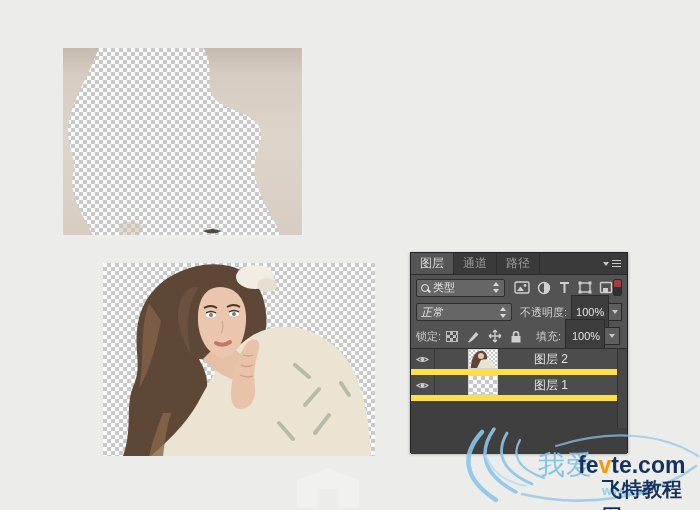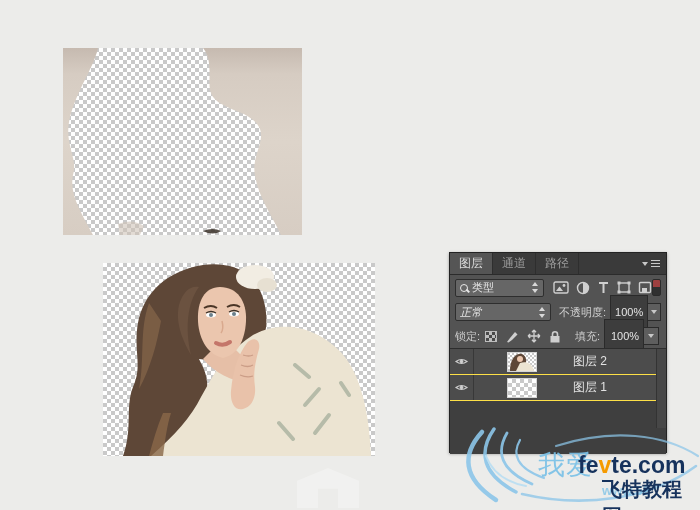--- a/index.html
+++ b/index.html
@@ -21,21 +21,21 @@
     background:linear-gradient(180deg,#c6bab0 0%,#d6ccc2 14%,#ddd4ca 50%,#d7cdc3 100%); overflow:hidden; }
   .img-top svg { display:block; }
 
   
   .img-mid { position:absolute; left:103px; top:263px; width:272px; height:193px; overflow:hidden; }
   .img-mid svg { display:block; }
 
   
   .panel { position:absolute; left:410px; top:252px; width:218px; height:201px;
     background:#a16207; border:1px solid #232323; box-shadow:0 1px 3px rgba(0,0,0,.35);
-    color:#d6d6d6; font-size:11px;margin-left:39px; }
+    color:#d6d6d6; font-size:11px; }
   .tabbar { height:22px; background:#3a3a3a; display:flex; align-items:stretch; border-bottom:1px solid #2b2b2b; }
   .tab { padding:0 9px; display:flex; align-items:center; color:#9c9c9c; font-size:12px;
     border-right:1px solid #2e2e2e; cursor:default; }
   .tab.active { background:#555555; color:#dcdcdc; }
   .panel-menu { margin-left:auto; display:flex; align-items:center; gap:3px; padding-right:6px; }
   .caret-down { width:0; height:0; border-left:3px solid transparent; border-right:3px solid transparent; border-top:4px solid #c8c8c8; }
   .menu-lines { display:flex; flex-direction:column; gap:2px; }
   .menu-lines i { display:block; width:9px; height:1px; background:#c8c8c8; }
 
   .row { height:25px; display:flex; align-items:center; padding:8px 5px; background:#535353; }
@@ -58,21 +58,21 @@
     display:flex; align-items:center; justify-content:flex-end; padding:0 4px; margin-left:4px; }
   .ddbtn { width:15px; height:18px; background:#5e5e5e; border:1px solid #2a2a2a; border-left:none;
     display:flex; align-items:center; justify-content:center; }
 
   .lockicons { display:flex; align-items:center; gap:8px; margin-left:5px; }
   .mini-checker { width:12px; height:11px; border:1px solid #bdbdbd;
     background:conic-gradient(#bdbdbd 25%,#4a4a4a 0 50%,#bdbdbd 0 75%,#4a4a4a 0); background-size:6px 6px; }
 
   .list-region { position:relative; height:106px; background:#3f3f3f; border-top:1px solid #2d2d2d; }
   .scroll-strip { position:absolute; right:0; top:0; width:10px; height:79px; background:#474747; border-left:1px solid #333; }
-  .layer-row { height:26px; margin-right:10px; background:#4c4c4c; border-bottom:1px solid #fde047;
+  .layer-row { height:26px; margin-right:10px; background:#4c4c4c; border-bottom:6px solid #fde047;
     display:flex; align-items:center;gap:27px; }
   .layer-row.selected { background:#6d7f96; }
   .eye-cell { width:24px; align-self:stretch; border-right:1px solid #383838; display:flex; align-items:center; justify-content:center; flex:none; }
   .thumb { width:30px; height:20px; margin-left:6px; border:1px solid #d4d4d4; flex:none; position:relative; overflow:hidden; }
   .thumb.selected-thumb { border:2px solid #f0f0f0; }
   .layer-name { margin-left:9px; font-size:12px; color:#e3e3e3; }
   .layer-row.selected .layer-name { color:#f2f2f2; }
 
   
   .watermark { position:absolute; left:452px; top:426px; width:248px; height:84px; pointer-events:none; }

